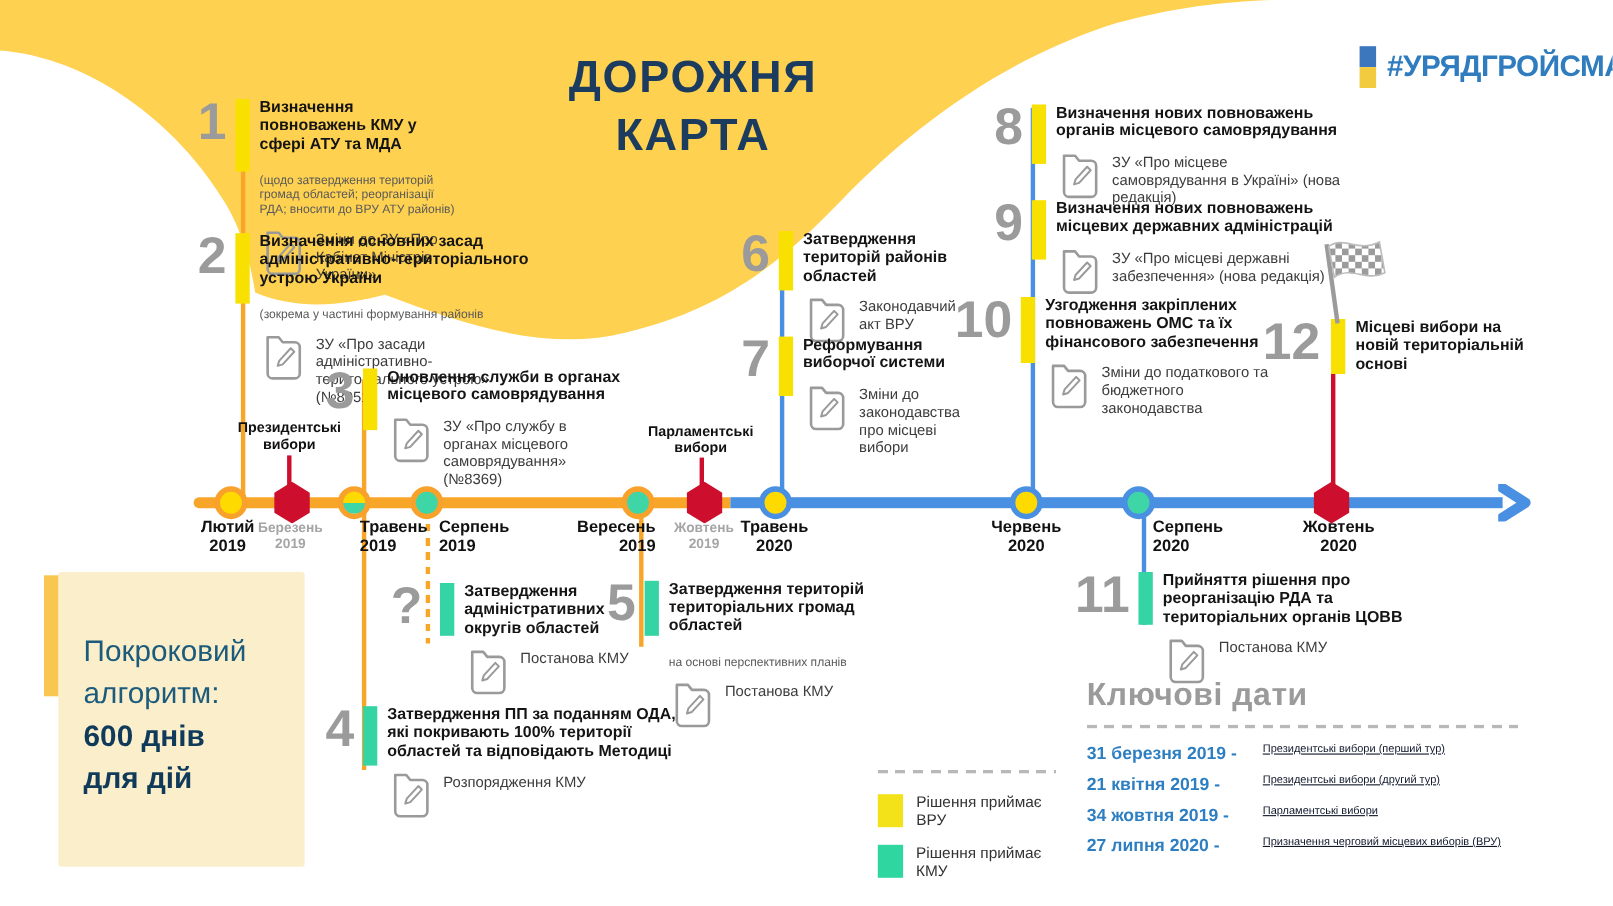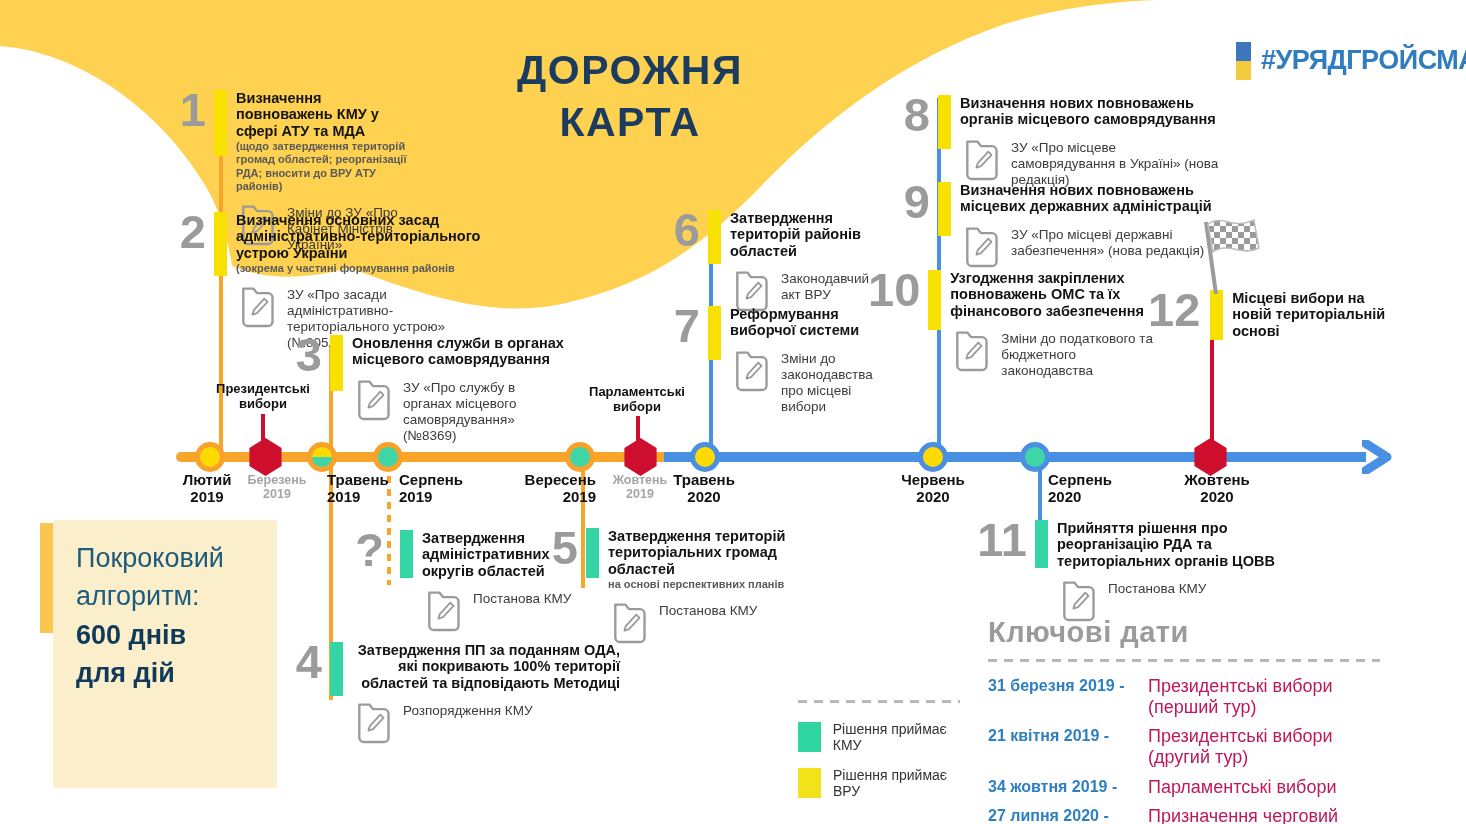--- a/index.html
+++ b/index.html
@@ -23,36 +23,36 @@
   .ua-flag { width:15px; height:38px; margin-right:10px; }
   .ua-flag .b { height:19px; background:#3C76BC; }
   .ua-flag .y { height:19px; background:#F2CB3F; }
   .hashtag-text { font-size:27px; color:#2F7CBE; letter-spacing:-0.5px; margin-top:3px; }
   .hashtag-text .light { font-weight:700; }
   .hashtag-text .bold  { font-weight:800; }
 
   
   .side-panel { left:53px; top:520px; width:224px; height:268px; background:#FBEFCB; border-radius:3px; }
   .side-accent { left:40px; top:523px; width:13px; height:110px; background:#F9C74F; }
-  .side-text { left:76px; top:539px; width:190px; font-size:27px; line-height:1.42; color:#1D5B7C; }
+  .side-text { left:76px; top:573px; width:190px; font-size:27px; line-height:1.42; color:#1D5B7C; }
   .side-text b { color:#0F3A5A; font-weight:800; }
 
   
   .item { position:absolute; display:flex; align-items:flex-start; }
   .num {
     font-weight:800; color:#9b9b9b; font-size:47px; line-height:0.85;
     text-align:right; min-width:36px; margin-right:8px;
   }
   .num.w2 { min-width:52px; }
   .bar { width:13px; flex-shrink:0; margin-right:9px; }
   .bar.vru { background:#F8E000; }
   .bar.kmu { background:#35D4A4; }
   .itxt { }
   .ititle { font-weight:800; font-size:14.5px; line-height:1.13; color:#141414; }
-  .inote  { font-size:11px; color:#5a5a5a; line-height:1.2; margin-top:1px;font-weight:bold; }
+  .inote  { font-size:11px; color:#5a5a5a; line-height:1.2; margin-top:19px; }
   .doc-row { display:flex; align-items:flex-start; margin-top:7px; }
   .doc-icon { width:42px; height:46px; flex-shrink:0; margin-right:9px; }
   .doc-text { font-size:13.5px; color:#3c3c3c; line-height:1.18; padding-top:5px; }
 
   
   .stem { position:absolute; width:4px; }
   .stem.orange { background:#F8A62A; }
   .stem.blue   { background:#4A90E2; }
   .stem.red    { background:#CE0E2D; }
   .stem.dashed { background:repeating-linear-gradient(to bottom,#F8A62A 0 7px,transparent 7px 13px); }
@@ -88,21 +88,21 @@
   .lswatch.kmu { background:#2FD6A0; }
   .llabel { font-size:14px; color:#333; }
 
   
   .keydates { left:988px; top:616px; width:408px; }
   .kd-title { font-size:29px; font-weight:800; color:#9b9b9b; letter-spacing:0.5px; }
   .kd-dash { height:3px; width:392px; margin:10px 0 14px 0;
     background:repeating-linear-gradient(to right,#b8b8b8 0 9px,transparent 9px 16px); }
   .kd-row { display:flex; margin-bottom:9px; }
   .kd-date { min-width:160px; font-weight:800; font-size:16px; color:#2E7FC2; padding-top:1px; }
-  .kd-event { font-size:18px; color:#be185d; line-height:1.15; max-width:240px; }
+  .kd-event { font-size:10px; color:#0f172a; line-height:1.15; max-width:240px;text-decoration:underline; }
 
   .flag-icon { left:1196px; top:214px; width:66px; height:82px; }
 </style>
 </head>
 <body>
 
 <svg id="blob-svg" viewBox="0 0 1466 824">
   <path d="M 0,46 C 80,52 160,110 205,185 C 220,210 228,240 232,266
            C 270,282 310,278 350,268 C 430,298 500,320 570,302
            C 650,283 705,245 765,182 C 825,120 905,58 1005,24
@@ -155,21 +155,21 @@
 <div class="hex" style="left:623px;"></div>
 <div class="dot ring-b f-yellow" style="left:690px;"></div>
 <div class="dot ring-b f-yellow" style="left:918px;"></div>
 <div class="dot ring-b f-teal" style="left:1020px;"></div>
 <div class="hex" style="left:1193px;"></div>
 
 <div class="tl-date ctr" style="left:178px; width:58px;">
     <div>Лютий</div>
     <div>2019</div>
   </div>
-<div class="tl-date gray ctr" style="left:246px; width:62px;">
+<div class="tl-date gray ctr" style="left:233px; width:62px;">
     <div>Березень</div>
     <div>2019</div>
   </div>
 <div class="tl-date" style="left:327px; width:70px;">
     <div>Травень</div>
     <div>2019</div>
   </div>
 <div class="tl-date" style="left:399px; width:70px;">
     <div>Серпень</div>
     <div>2019</div>
@@ -260,21 +260,21 @@
             <path d="M31 18 l3.5 3.5 -11.5 12.5 -5 1.5 1.5 -5 Z" fill="none" stroke="#9a9a9a" stroke-width="2" stroke-linejoin="round"></path>
           </svg></span>
         <div class="doc-text">Постанова КМУ</div>
       </div>
   </div>
 </div>
 
 <div class="item" style="left:286px; top:642px;">
   <div class="num">4</div>
   <div class="bar kmu" style="height:54px;"></div>
-  <div class="itxt" style="width:268px;text-align:right;">
+  <div class="itxt" style="width:268px;">
     <div class="ititle">Затвердження ПП за поданням ОДА, які покривають 100% території областей та відповідають Методиці</div>
     <div class="doc-row">
         <span class="doc-icon docicon"><svg viewBox="0 0 46 50" width="42" height="46">
             <path d="M8 7 h11 l4 5 h12 a5 5 0 0 1 5 5 v26 a5 5 0 0 1 -5 5 H13 a5 5 0 0 1 -5 -5 Z" fill="none" stroke="#9a9a9a" stroke-width="2.6" stroke-linejoin="round"></path>
             <path d="M31 18 l3.5 3.5 -11.5 12.5 -5 1.5 1.5 -5 Z" fill="none" stroke="#9a9a9a" stroke-width="2" stroke-linejoin="round"></path>
           </svg></span>
         <div class="doc-text">Розпорядження КМУ</div>
       </div>
   </div>
 </div>
@@ -400,26 +400,26 @@
       <rect x="6" y="6" width="6" height="6" fill="#9b9b9b"></rect>
     </pattern>
   </defs>
   <line x1="10" y1="8" x2="20" y2="80" stroke="#9b9b9b" stroke-width="4"></line>
   <path d="M12 10 C26 0 38 16 58 6 L63 34 C46 43 33 27 17 38 Z" fill="url(#chk)" stroke="#bdbdbd" stroke-width="1.5"></path>
 </svg>
 
 <div class="abs legend">
   <div class="dash"></div>
   <div class="lrow">
+    <div class="lswatch vru"></div>
+    <div class="llabel">Рішення приймає ВРУ</div>
+  </div>
+  <div class="lrow">
     <div class="lswatch kmu"></div>
     <div class="llabel">Рішення приймає КМУ</div>
-  </div>
-  <div class="lrow">
-    <div class="lswatch vru"></div>
-    <div class="llabel">Рішення приймає ВРУ</div>
   </div>
 </div>
 
 <div class="abs keydates">
   <div class="kd-title">Ключові дати</div>
   <div class="kd-dash"></div>
   <div class="kd-row">
     <div class="kd-date">31 березня 2019 -</div>
     <div class="kd-event">Президентські вибори (перший тур)</div>
   </div>

